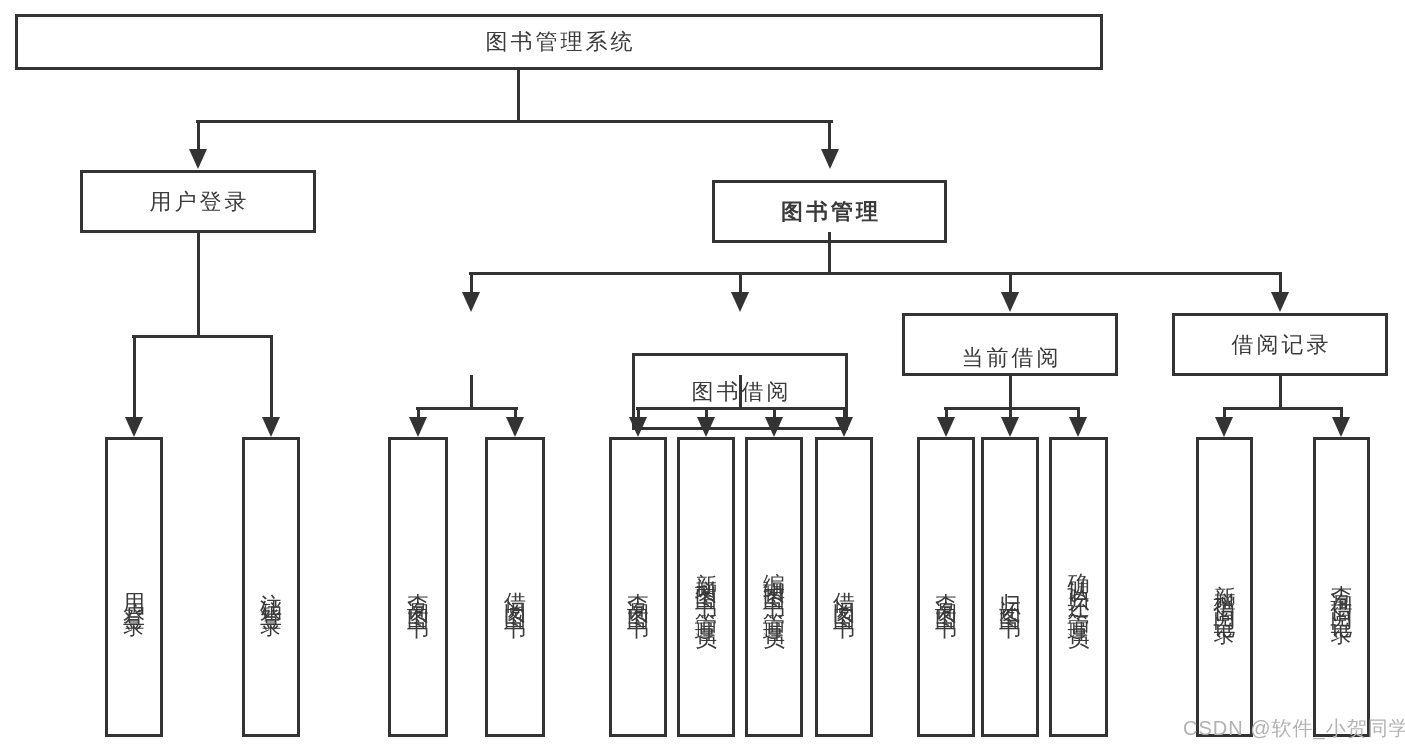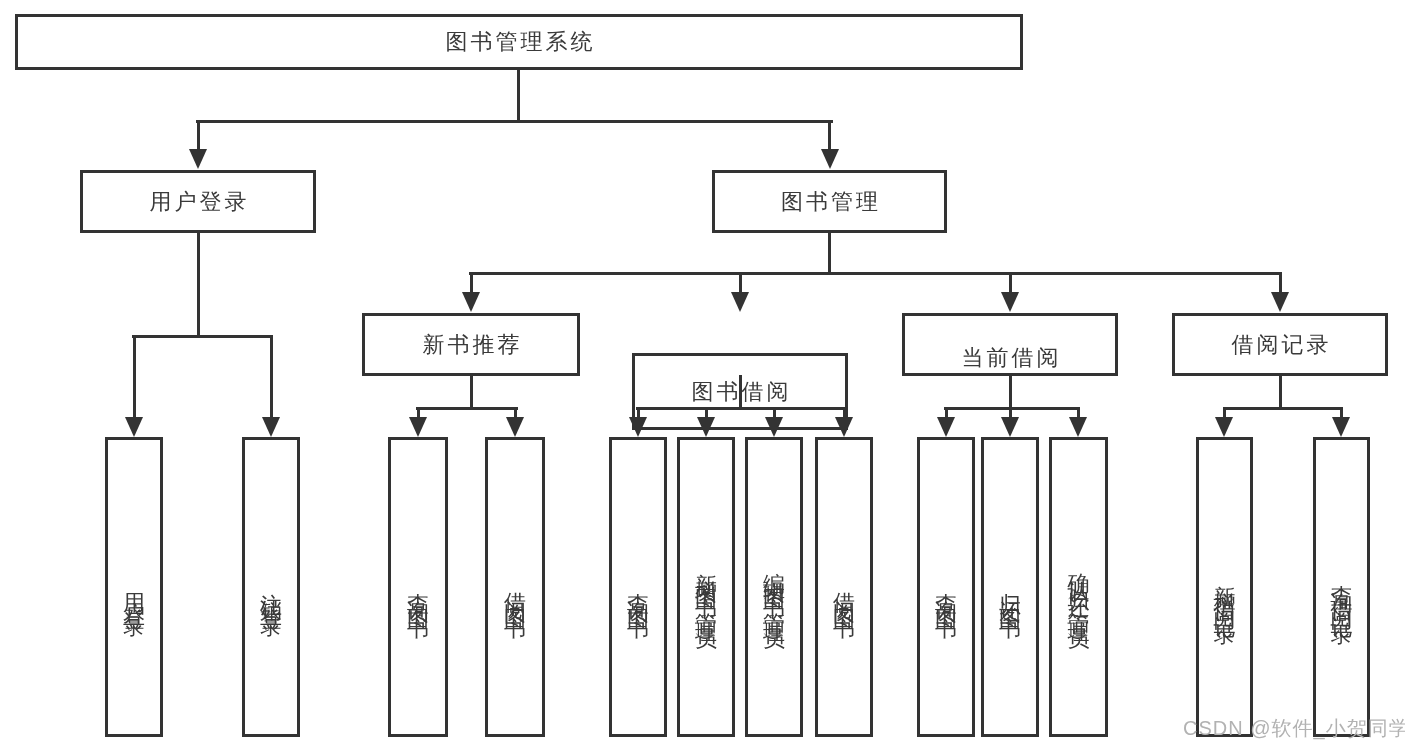--- a/index.html
+++ b/index.html
@@ -52,35 +52,35 @@
     color:var(--watermark,#b2b2b2);
     z-index:6;
     white-space:nowrap;
   }
 </style>
 </head>
 <body>
 
 <div class="stage">
 
-  <div class="box h" style="left:15px; top:14px; width:1008px; height:56px;">
+  <div class="box h" style="left:15px; top:14px; width:1088px; height:56px;">
     <span>图书管理系统</span>
   </div>
 
   <div class="vline" style="left:517px; top:69px; height:53px;"></div>
   <div class="hline" style="left:196px; top:120px; width:637px;"></div>
   <div class="vline" style="left:197px; top:120px; height:31px;"></div>
   <div class="vline" style="left:828px; top:120px; height:31px;"></div>
   <div class="arrow" style="left:189px; top:149px;"></div>
   <div class="arrow" style="left:821px; top:149px;"></div>
 
   <div class="box h" style="left:80px; top:170px; width:236px; height:63px;">
     <span>用户登录</span>
   </div>
-  <div class="box h" style="left:712px; top:170px; width:235px; height:63px;">
+  <div class="box h" style="left:712px; top:180px; width:235px; height:63px;font-weight:bold;">
     <span>图书管理</span>
   </div>
 
   <div class="vline" style="left:197px; top:232px; height:105px;"></div>
   <div class="hline" style="left:132px; top:335px; width:141px;"></div>
   <div class="vline" style="left:133px; top:335px; height:84px;"></div>
   <div class="vline" style="left:270px; top:335px; height:84px;"></div>
   <div class="arrow" style="left:125px; top:417px;"></div>
   <div class="arrow" style="left:262px; top:417px;"></div>
 
@@ -88,23 +88,20 @@
   <div class="hline" style="left:469px; top:272px; width:813px;"></div>
   <div class="vline" style="left:470px; top:272px; height:22px;"></div>
   <div class="vline" style="left:739px; top:272px; height:22px;"></div>
   <div class="vline" style="left:1009px; top:272px; height:22px;"></div>
   <div class="vline" style="left:1279px; top:272px; height:22px;"></div>
   <div class="arrow" style="left:462px; top:292px;"></div>
   <div class="arrow" style="left:731px; top:292px;"></div>
   <div class="arrow" style="left:1001px; top:292px;"></div>
   <div class="arrow" style="left:1271px; top:292px;"></div>
 
-  <div class="box h" style="left:362px; top:313px; width:218px; height:63px;">
-    <span>新书推荐</span>
-  </div>
   <div class="box h" style="left:632px; top:313px; width:216px; height:77px;margin-top:40px;">
     <span>图书借阅</span>
   </div>
   <div class="box h" style="left:902px; top:313px; width:216px; height:63px;align-items:flex-end;">
     <span>当前借阅</span>
   </div>
   <div class="box h" style="left:1172px; top:313px; width:216px; height:63px;">
     <span>借阅记录</span>
   </div>
 

